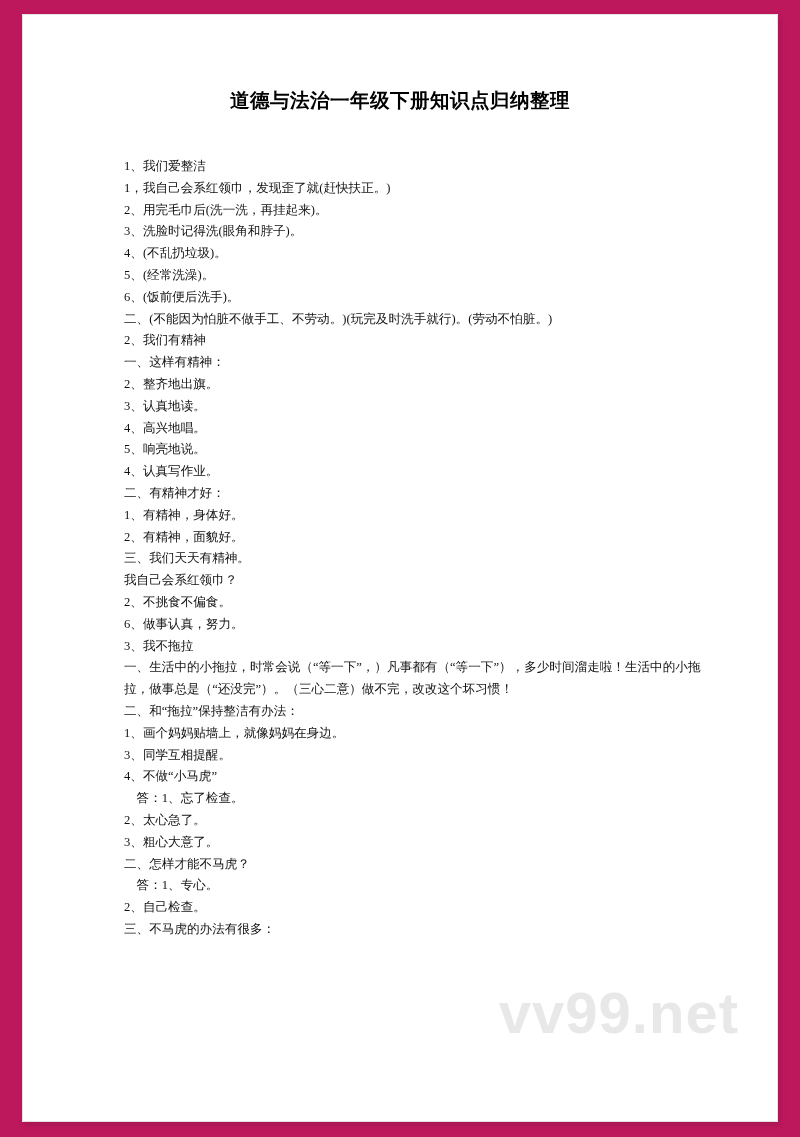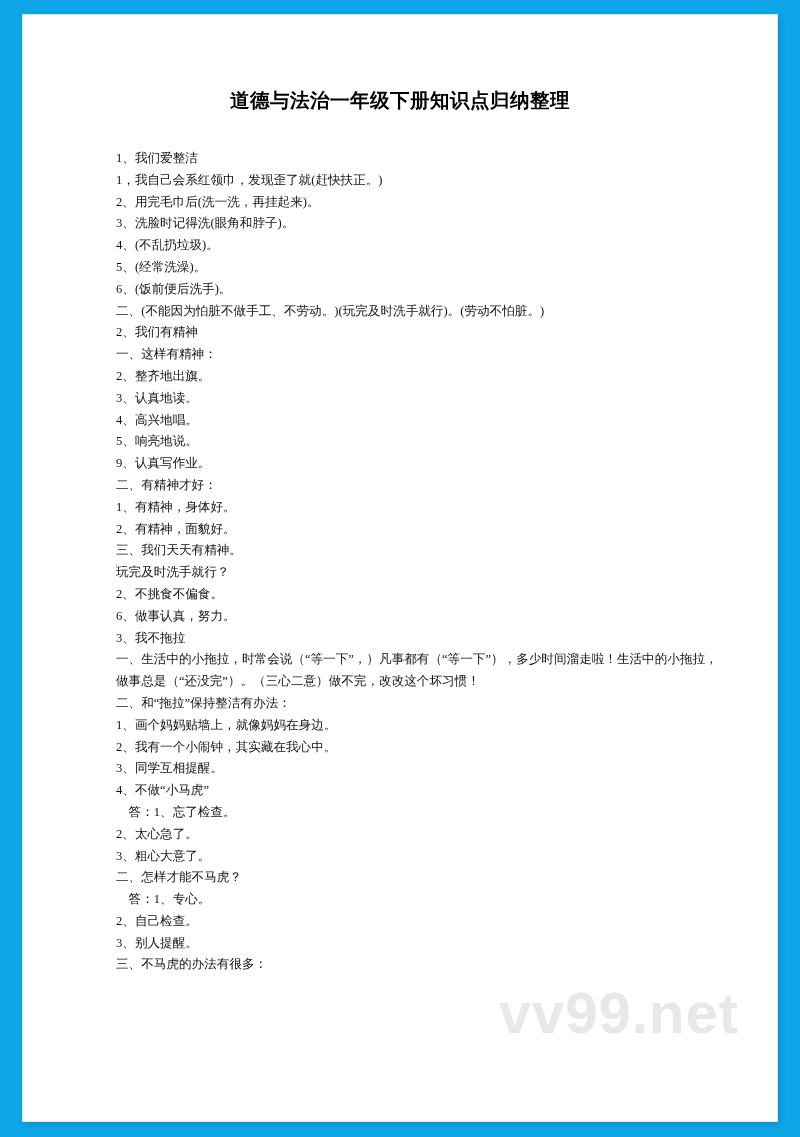--- a/index.html
+++ b/index.html
@@ -11,21 +11,21 @@
     width: 800px;
     height: 1137px;
     font-family: "Liberation Serif", "DejaVu Serif", serif;
     position: relative;
     overflow: hidden;
   }
   .page-wrap {
     position: relative;
     width: 800px;
     height: 1137px;
-    background: #0ea5e9;
+    background: #be185d;
     box-sizing: border-box;
     text-decoration: underline;
   }
   .page-sheet {
     position: absolute;
     left: 22px;
     top: 14px;
     width: 756px;
     height: 1108px;
     background: #ffffff;
@@ -38,21 +38,21 @@
     text-align: center;
     font-size: 19.5px;
     font-weight: bold;
     letter-spacing: 0.5px;
     margin: 0;
     padding: 72px 0 0 0;
     color: #000;
     font-family: "Liberation Serif", "DejaVu Serif", serif;
   }
   .body-text {
-    margin: 8px;
+    margin: 16px;
     padding: 26px 44px 0 85px;
     color: #111;
     font-size: 12.6px;
     line-height: 21.8px;
     font-family: "Liberation Serif", "DejaVu Serif", serif;
   }
   .line {
     white-space: pre-wrap;
     word-break: break-word;
   }
@@ -83,39 +83,37 @@
       <div class="line">4、(不乱扔垃圾)。</div>
       <div class="line">5、(经常洗澡)。</div>
       <div class="line">6、(饭前便后洗手)。</div>
       <div class="line">二、(不能因为怕脏不做手工、不劳动。)(玩完及时洗手就行)。(劳动不怕脏。)</div>
       <div class="line">2、我们有精神</div>
       <div class="line">一、这样有精神：</div>
       <div class="line">2、整齐地出旗。</div>
       <div class="line">3、认真地读。</div>
       <div class="line">4、高兴地唱。</div>
       <div class="line">5、响亮地说。</div>
-      <div class="line">9、认真写作业。</div>
+      <div class="line">4、认真写作业。</div>
       <div class="line">二、有精神才好：</div>
       <div class="line">1、有精神，身体好。</div>
       <div class="line">2、有精神，面貌好。</div>
       <div class="line">三、我们天天有精神。</div>
-      <div class="line">玩完及时洗手就行？</div>
+      <div class="line">我自己会系红领巾？</div>
       <div class="line">2、不挑食不偏食。</div>
       <div class="line">6、做事认真，努力。</div>
       <div class="line">3、我不拖拉</div>
       <div class="line">一、生活中的小拖拉，时常会说（“等一下”，）凡事都有（“等一下”），多少时间溜走啦！生活中的小拖拉，做事总是（“还没完”）。（三心二意）做不完，改改这个坏习惯！</div>
       <div class="line">二、和“拖拉”保持整洁有办法：</div>
       <div class="line">1、画个妈妈贴墙上，就像妈妈在身边。</div>
-      <div class="line">2、我有一个小闹钟，其实藏在我心中。</div>
       <div class="line">3、同学互相提醒。</div>
       <div class="line">4、不做“小马虎”</div>
       <div class="line">    答：1、忘了检查。</div>
       <div class="line">2、太心急了。</div>
       <div class="line">3、粗心大意了。</div>
       <div class="line">二、怎样才能不马虎？</div>
       <div class="line">    答：1、专心。</div>
       <div class="line">2、自己检查。</div>
-      <div class="line">3、别人提醒。</div>
       <div class="line">三、不马虎的办法有很多：</div>
     </div>
     <div class="watermark">vv99.net</div>
   </div>
 </div>
 
 </body></html>

